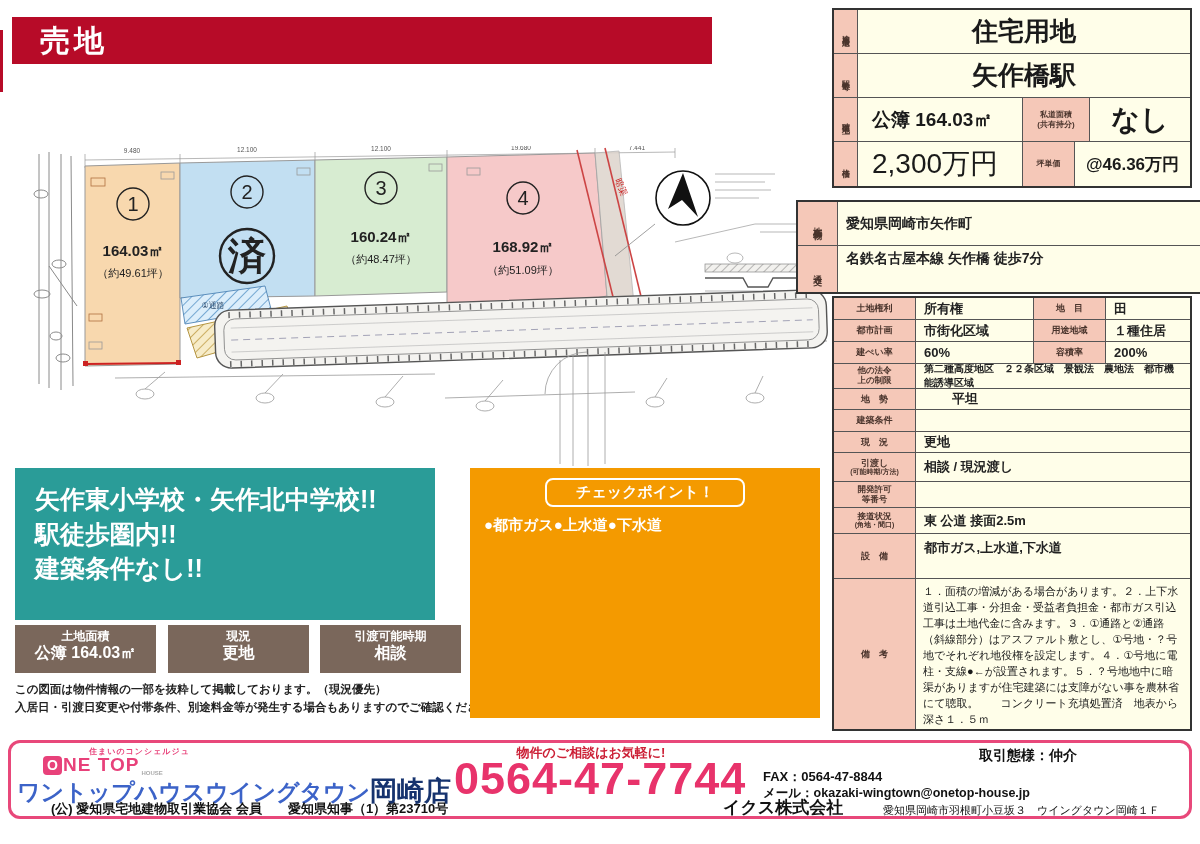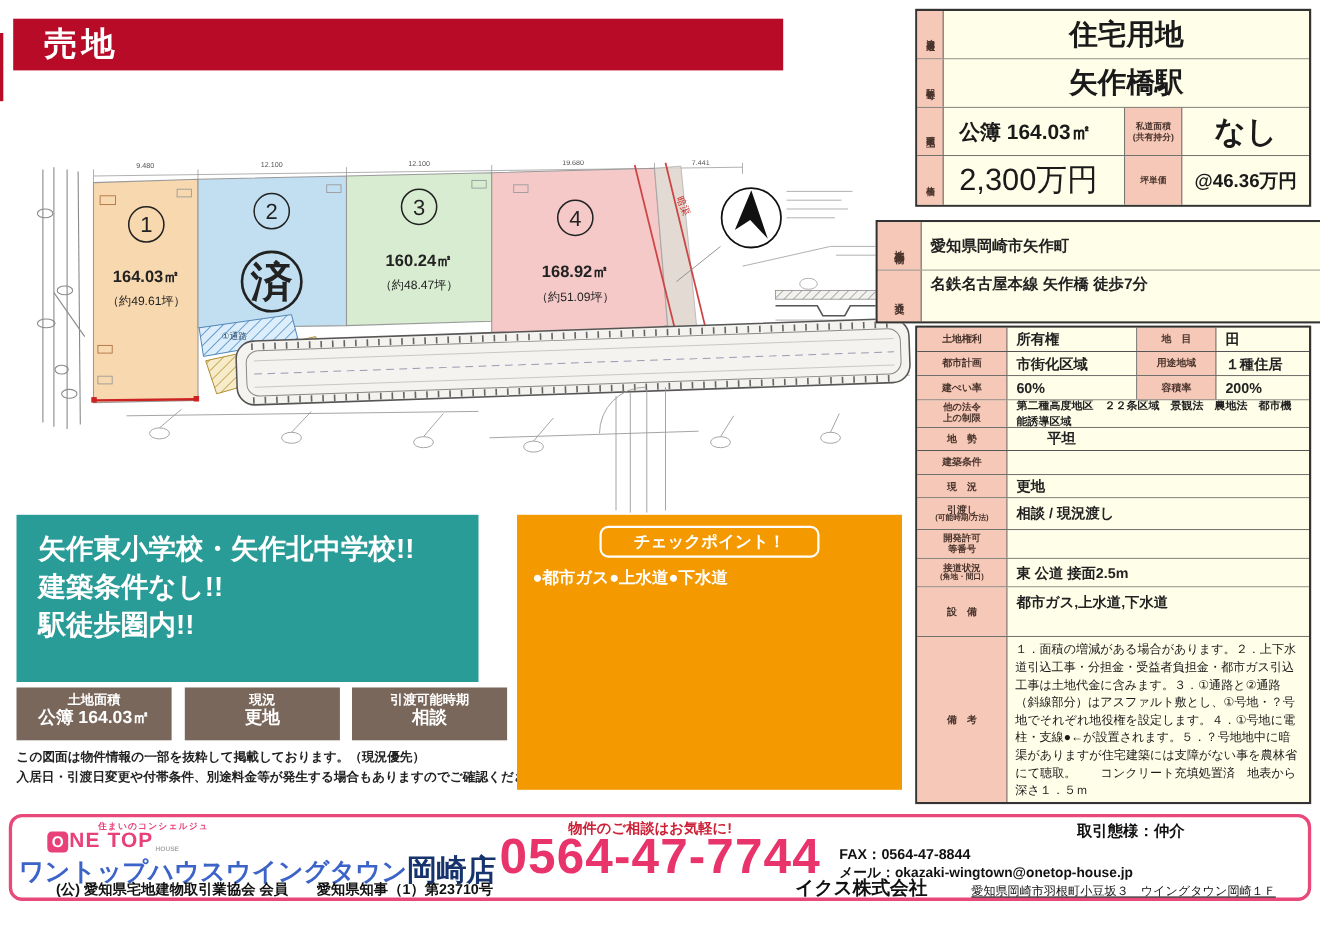--- a/index.html
+++ b/index.html
@@ -60,21 +60,21 @@
   .f-name{left:6px;top:30px;white-space:nowrap;}
   .f-kana{color:#3c63c8;font-weight:bold;font-size:23px;}
   .f-branch{color:#16336e;font-weight:bold;font-size:27px;}
   .f-license{left:40px;top:57px;font-size:13px;font-weight:bold;color:#111;}
   .f-note{left:455px;top:1px;width:250px;text-align:center;color:#cc2036;font-size:13px;font-weight:bold;}
   .f-phone{left:443px;top:10px;color:#e8336b;font-weight:bold;font-size:45px;letter-spacing:1px;white-space:nowrap;}
   .f-corp{left:712px;top:53px;font-size:17px;font-weight:bold;color:#111;}
   .f-trade{left:968px;top:4px;font-size:14px;font-weight:bold;color:#111;}
   .f-fax{left:752px;top:25px;font-size:13px;font-weight:bold;color:#111;}
   .f-mail{left:752px;top:42px;font-size:12.5px;font-weight:bold;color:#111;}
-  .f-addr{left:872px;top:60px;font-size:11px;color:#111;text-decoration:underline;}
+  .f-addr{left:872px;top:60px;font-size:11px;color:#111;}
 
   
   .map{left:15px;top:146px;width:815px;height:330px;}
   svg text{font-family:"Liberation Sans","DejaVu Sans",sans-serif;}
 </style>
 </head>
 <body>
 
 <div class="page">
 
@@ -260,21 +260,21 @@
       <div class="cell lab vlab" style="width:24px;font-size:8px;">
           <span>最寄駅</span>
         </div>
       <div class="cell val big" style="flex:1;">矢作橋駅</div>
     </div>
     <div class="trow" style="height:44px;">
       <div class="cell lab vlab" style="width:24px;font-size:8px;">
           <span>土地面積</span>
         </div>
       <div class="cell val sum-area" style="width:165px;">公簿 164.03㎡</div>
-      <div class="cell lab" style="width:52px;font-size:8px;">
+      <div class="cell lab" style="width:67px;font-size:8px;">
         <span>私道面積</span>
           <span>(共有持分)</span>
       </div>
       <div class="cell val sum-nashi" style="flex:1;">なし</div>
     </div>
     <div class="trow" style="height:44px;">
       <div class="cell lab vlab" style="width:24px;font-size:8px;">
           <span>価格</span>
         </div>
       <div class="cell val sum-price" style="width:165px;">2,300万円</div>
@@ -364,22 +364,22 @@
       <div class="cell val det-val" style="flex:1;align-items:flex-start;padding-top:5px;">都市ガス,上水道,下水道</div>
     </div>
     <div class="trow" style="height:150px;">
       <div class="cell lab" style="width:82px;font-size:9px;">備　考</div>
       <div class="cell val remarks" style="flex:1;">１．面積の増減がある場合があります。２．上下水道引込工事・分担金・受益者負担金・都市ガス引込工事は土地代金に含みます。３．①通路と②通路（斜線部分）はアスファルト敷とし、①号地・？号地でそれぞれ地役権を設定します。４．①号地に電柱・支線●←が設置されます。５．？号地地中に暗渠がありますが住宅建築には支障がない事を農林省にて聴取。　　コンクリート充填処置済　地表から深さ１．５ｍ</div>
     </div>
   </div>
 
   <div class="abs highlight">
     <div>矢作東小学校・矢作北中学校!!</div>
+    <div>駅徒歩圏内!!</div>
     <div>建築条件なし!!</div>
-    <div>駅徒歩圏内!!</div>
   </div>
 
   <div class="abs ibox" style="left:15px;">
     <div class="il">土地面積</div>
     <div class="iv">公簿 164.03㎡</div>
   </div>
   <div class="abs ibox" style="left:168px;">
     <div class="il">現況</div>
     <div class="iv">更地</div>
   </div>

